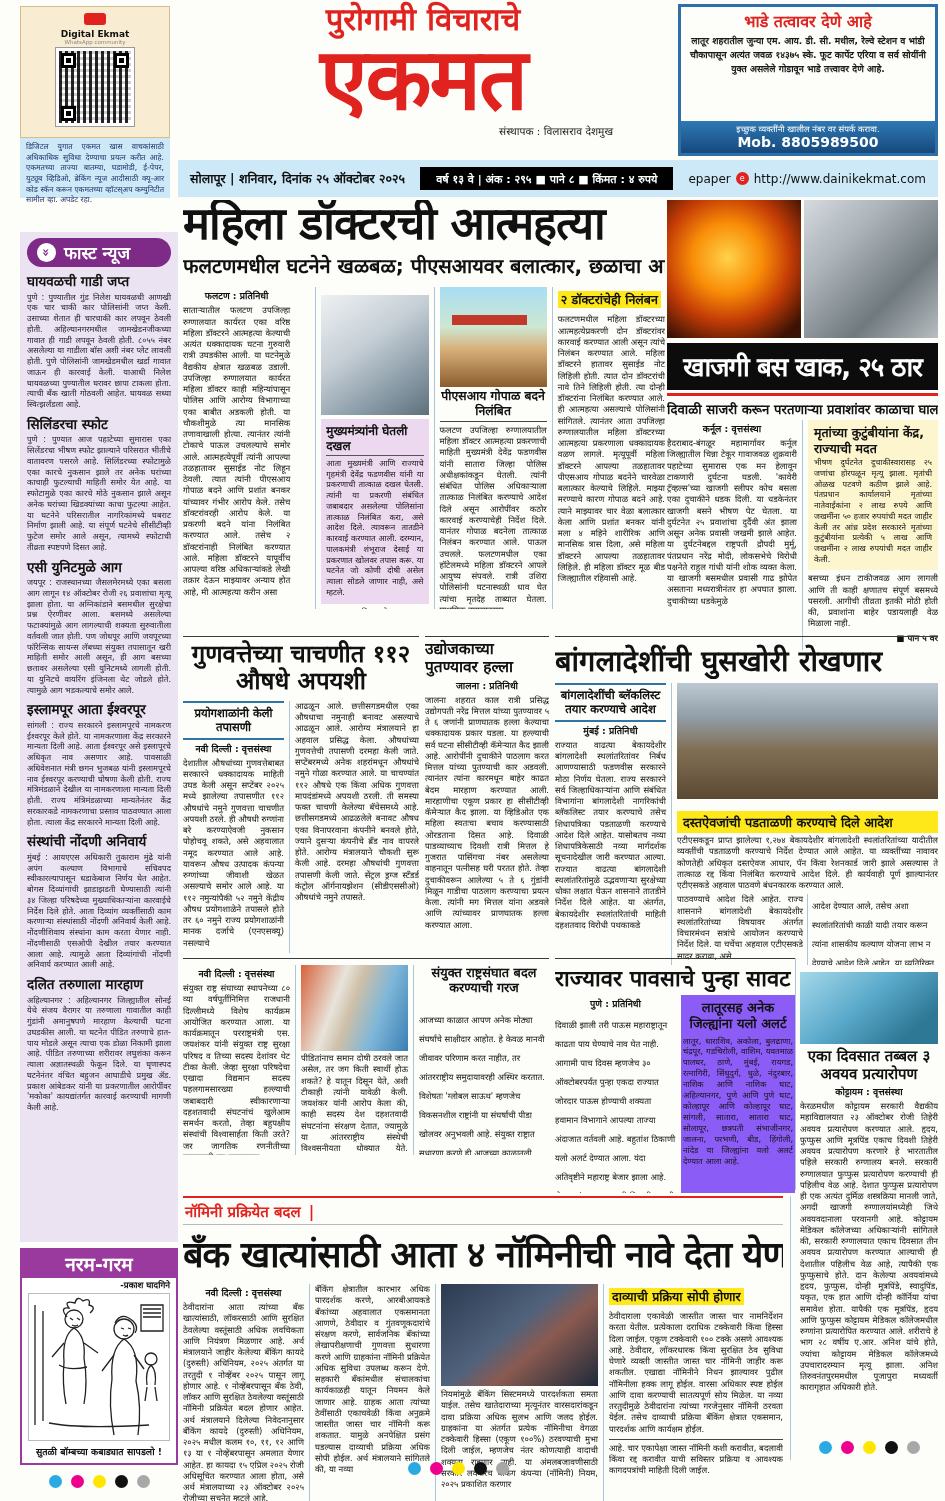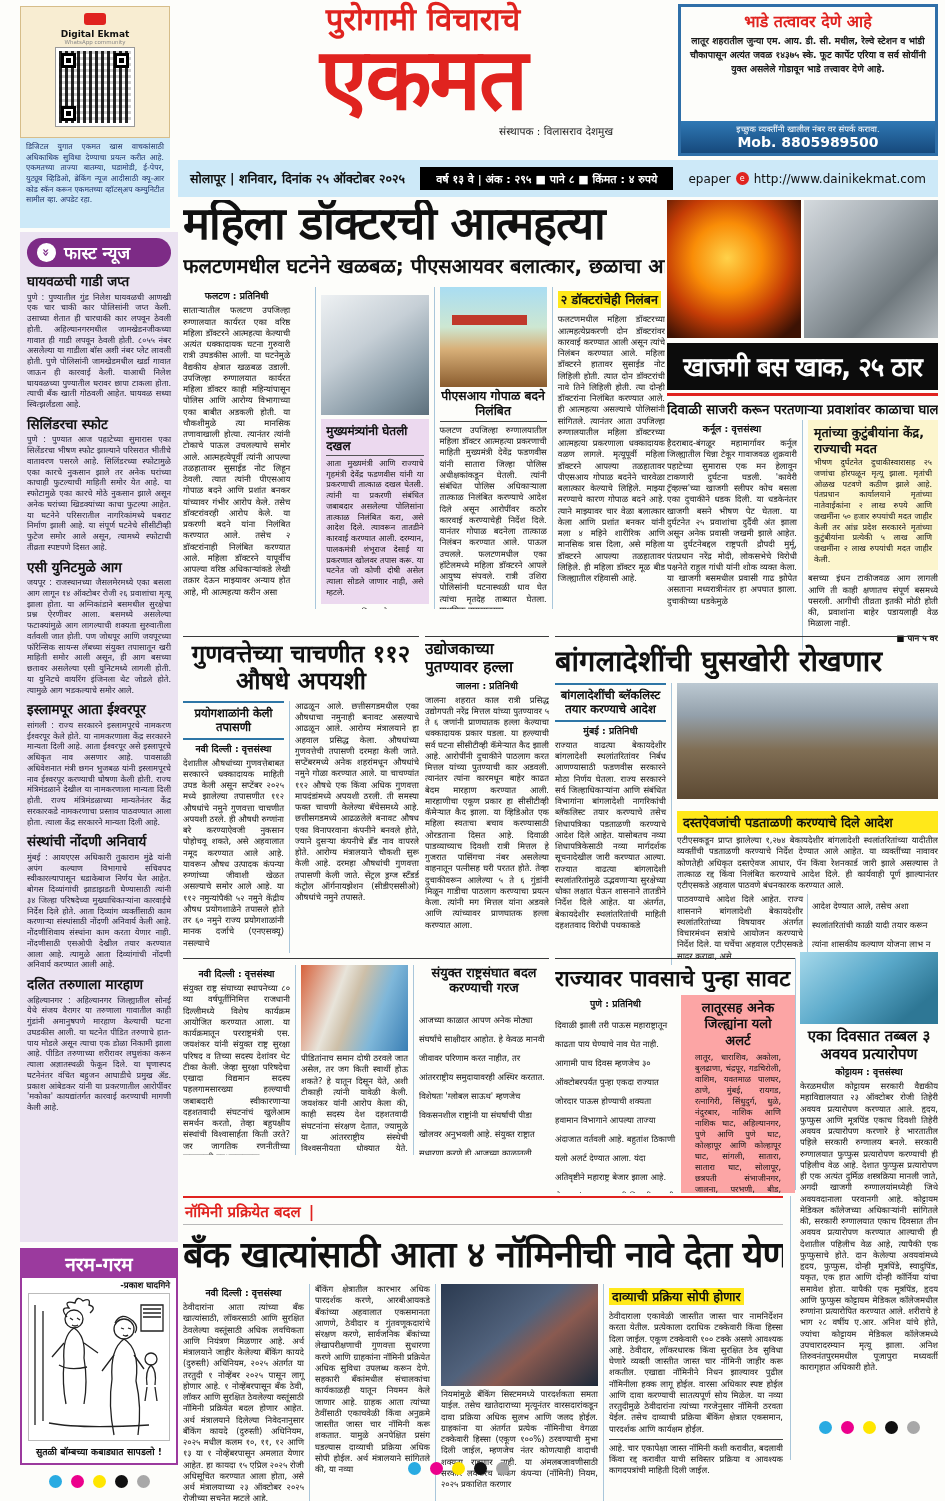--- a/index.html
+++ b/index.html
@@ -17,21 +17,21 @@
   .qr-top{height:132px;background:#f8edd2;border:1px solid #d6bd8a;text-align:center;box-sizing:border-box;padding-top:3px;}
   .mini-logo{display:inline-block;width:22px;height:12px;background:#e0231f;border-radius:3px;}
   .qr-title{font-size:9px;font-weight:bold;}
   .qr-sub{font-size:5.5px;color:#888;}
   .qr-code{position:relative;width:72px;height:72px;margin:3px auto 0;background:
      repeating-linear-gradient(90deg,rgba(0,0,0,.85) 0 3px,transparent 3px 6px),
      repeating-linear-gradient(0deg,#fff 0 3px,#cfcfcf 3px 6px);
      border:3px solid #fff;outline:1px solid #999;}
   .qr-eye{position:absolute;width:15px;height:15px;border:3px solid #000;background:#fff;box-sizing:border-box;}
   .qr-eye::after{content:"";position:absolute;inset:2px;background:#000;}
-  .qr-caption{background:#cde9f8;font-size:7.6px;line-height:1.4;color:#1d2f66;padding:4px 6px;text-align:justify;height:90px;box-sizing:border-box;}
+  .qr-caption{background:#cde9f8;font-size:7.6px;line-height:1.4;color:#1d2f66;padding:4px 6px;text-align:justify;height:60px;box-sizing:border-box;}
   .mast-tag{font-size:31px;font-weight:bold;color:#e0231f;line-height:1.1;}
   .mast-logo{font-size:86px;font-weight:800;color:#e0231f;line-height:1.02;letter-spacing:-2px;}
   .mast-founder{font-size:10.5px;text-align:right;padding-right:55px;color:#222;}
   .rent-ad{border:3px solid #2f6fa8;background:linear-gradient(180deg,#f2fbе9 0%,#e8f7da 10%,#b9e39c 70%,#8fd06e 100%);box-sizing:border-box;}
   .rent-title{color:#e0231f;font-weight:800;font-size:16px;text-align:center;margin-top:3px;}
   .rent-body{font-size:9.2px;font-weight:bold;text-align:center;line-height:1.5;color:#1a1a1a;margin-top:2px;}
   .rent-footer{position:absolute;left:0;right:0;bottom:0;background:linear-gradient(180deg,#2f79b5,#16497c);color:#fff;text-align:center;padding:2px 0 3px;}
   .rent-contact{font-size:8.4px;}
   .rent-mob{font-size:14px;font-weight:800;}
   .date-strip{background:#cde9f8;display:flex;align-items:center;justify-content:space-between;padding:0 12px;box-sizing:border-box;}
@@ -62,21 +62,21 @@
   .sec-title{font-weight:800;font-size:12.3px;text-align:center;line-height:1.2;border-bottom:1px solid #444;padding-bottom:2px;margin:2px 0 3px;}
   .banner{background:#0c0c0c;color:#fff;font-size:26px;font-weight:800;text-align:center;padding:5px 0 6px;letter-spacing:-1px;white-space:nowrap;overflow:hidden;}
   .red-rule{height:3px;background:#e0231f;margin-top:3px;}
   .bus-sub{font-size:13.2px;font-weight:800;text-align:center;margin-top:4px;white-space:nowrap;overflow:hidden;}
   .aid-box{background:#fcf5cd;padding:5px 6px;}
   .aid-title{font-weight:800;font-size:12.5px;line-height:1.25;}
   .boxed-head{border-top:2px solid #2e76a6;border-bottom:2px solid #2e76a6;font-weight:800;font-size:11.5px;text-align:center;padding:3px 1px;line-height:1.25;}
   .cap-bar{background:#ffe81a;font-weight:800;font-size:12.8px;padding:2px 6px;margin-top:12px;white-space:nowrap;overflow:hidden;}
   .kicker-box{font-size:9.8px;font-weight:800;text-align:center;line-height:1.3;border-bottom:3px solid #2e76a6;padding-bottom:2px;}
   .kicker-redbar{height:4px;background:#e0231f;margin-top:3px;}
-  .alert-box{background:#fca5a5;padding:5px 14px;box-sizing:border-box;}
+  .alert-box{background:#8b5cf6;padding:5px 2px;box-sizing:border-box;}
   .alert-title{font-weight:800;font-size:13px;text-align:center;line-height:1.25;margin-bottom:3px;}
   .nk-strip{border-top:2.5px solid #e0231f;border-bottom:1px solid #b9b9b9;padding:3px 2px;display:flex;gap:8px;align-items:baseline;white-space:nowrap;overflow:hidden;}
   .nk-red{color:#e0231f;font-weight:800;font-size:15px;}
   .nk-black{font-weight:800;font-size:15.5px;}
   .h-bank{font-size:36px;font-weight:800;margin-top:4px;white-space:nowrap;letter-spacing:-1px;}
   .vr{position:absolute;width:1px;background:#a9c6da;}
 </style>
 </head>
 <body>
 
@@ -311,21 +311,21 @@
         <span class="body-text">दिवाळी झाली तरी पाऊस महाराष्ट्रातून काढता पाय घेण्याचे नाव घेत नाही. आगामी पाच दिवस म्हणजेच ३० ऑक्टोबरपर्यंत पुन्हा एकदा राज्यात जोरदार पाऊस होण्याची शक्यता हवामान विभागाने आपल्या ताज्या अंदाजात वर्तवली आहे. बहुतांश ठिकाणी यलो अलर्ट देण्यात आला. यंदा अतिवृष्टीने महाराष्ट्र बेजार झाला आहे. शेतकऱ्यांना चक्क काळी दिवाळी साजरी करावी लागली. हाता-तोंडाशी आलेले पीकच काय जमीन सुद्धा पावसाने</span>
         
       </div>
       <div class="alert-box" style="width:114px;">
         <div class="alert-title">लातूरसह अनेक जिल्ह्यांना यलो अलर्ट</div>
         <div class="body-text" style="font-size:8.2px;">लातूर, धाराशिव, अकोला, बुलढाणा, चंद्रपूर, गडचिरोली, वाशिम, यवतमाळ पालघर, ठाणे, मुंबई, रायगड, रत्नागिरी, सिंधुदुर्ग, धुळे, नंदुरबार, नाशिक आणि नाशिक घाट, अहिल्यानगर, पुणे आणि पुणे घाट, कोल्हापूर आणि कोल्हापूर घाट, सांगली, सातारा, सातारा घाट, सोलापूर, छत्रपती संभाजीनगर, जालना, परभणी, बीड, हिंगोली, नांदेड या जिल्ह्यांना यलो अलर्ट देण्यात आला आहे.</div>
       </div>
     </div>
   </div>
 
-  <div class="abs" style="left:800px;top:952px;width:138px;">
+  <div class="abs" style="left:800px;top:972px;width:138px;">
     <div class="photo" style="height:72px;background:linear-gradient(140deg,#a5d8ea,#5aa9ca 45%,#2e7795 82%);"></div>
     <div style="font-size:15px;font-weight:800;text-align:center;line-height:1.2;margin-top:3px;">एका दिवसात तब्बल ३ अवयव प्रत्यारोपण</div>
     <div class="dateline">कोट्टायम : वृत्तसंस्था</div>
     <div class="body-text" style="height:330px;overflow:hidden;">केरळमधील कोट्टायम सरकारी वैद्यकीय महाविद्यालयात २३ ऑक्टोबर रोजी तिहेरी अवयव प्रत्यारोपण करण्यात आले. हृदय, फुप्फुस आणि मूत्रपिंड एकाच दिवशी तिहेरी अवयव प्रत्यारोपण करणारे हे भारतातील पहिले सरकारी रुग्णालय बनले. सरकारी रुग्णालयात फुप्फुस प्रत्यारोपण करण्याची ही पहिलीच वेळ आहे. देशात फुप्फुस प्रत्यारोपण ही एक अत्यंत दुर्मिळ शस्त्रक्रिया मानली जाते, अगदी खाजगी रुग्णालयांमध्येही जिथे अवयवदानाला परवानगी आहे. कोट्टायम मेडिकल कॉलेजच्या अधिकाऱ्यांनी सांगितले की, सरकारी रुग्णालयात एकाच दिवसात तीन अवयव प्रत्यारोपण करण्यात आल्याची ही देशातील पहिलीच वेळ आहे, त्यापैकी एक फुप्फुसाचे होते. दान केलेल्या अवयवांमध्ये हृदय, फुप्फुस, दोन्ही मूत्रपिंडे, स्वादुपिंड, यकृत, एक हात आणि दोन्ही कॉर्निया यांचा समावेश होता. यापैकी एक मूत्रपिंड, हृदय आणि फुप्फुस कोट्टायम मेडिकल कॉलेजमधील रुग्णांना प्रत्यारोपित करण्यात आले. शरीराचे हे भाग २८ वर्षीय ए.आर. अनिश यांचे होते, ज्यांचा कोट्टायम मेडिकल कॉलेजमध्ये उपचारादरम्यान मृत्यू झाला. अनिश तिरुवनंतपुरममधील पूजापुरा मध्यवर्ती कारागृहात अधिकारी होते.</div>
     <div class="dots" style="margin-top:10px;">
       <span class="dot" style="background:#29abe2"></span>
       <span class="dot" style="background:#ec008c"></span>
       <span class="dot" style="background:#ffe600"></span>
       <span class="dot" style="background:#111"></span>
       <span class="dot" style="background:#a8a8a8"></span>

